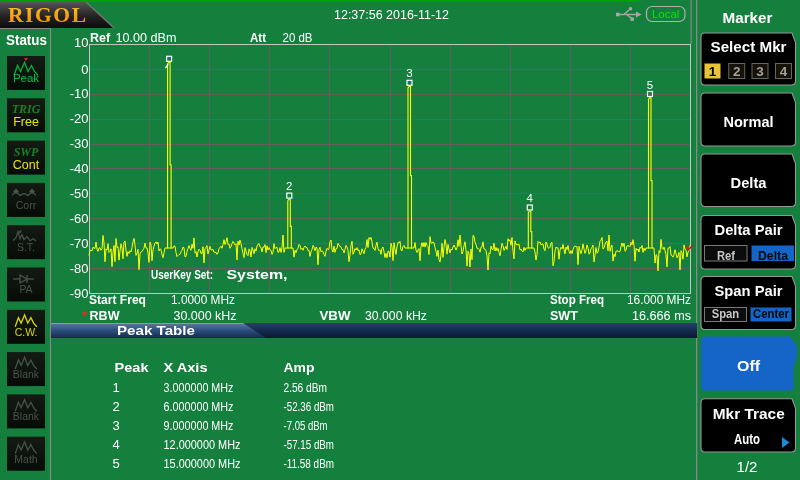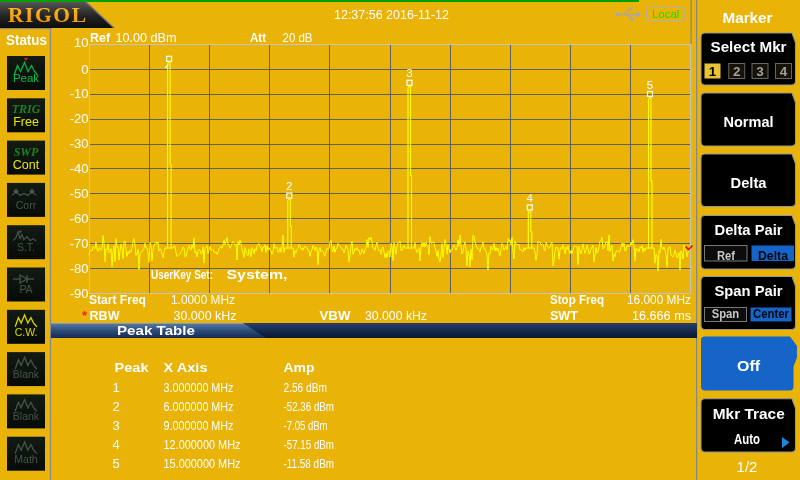--- a/index.html
+++ b/index.html
@@ -1,16 +1,16 @@
 <!DOCTYPE html>
 <html><head>
 <meta charset="utf-8">
 <style>
   html,body{margin:0;padding:0;background:#000;}
-  #screen{position:relative;width:800px;height:480px;background:#eab308;overflow:hidden;
+  #screen{position:relative;width:800px;height:480px;background:#15803d;overflow:hidden;
           font-family:"Liberation Sans",sans-serif;text-align:right;}
   svg{position:absolute;left:0;top:0;}
   svg text{font-family:"Liberation Sans",sans-serif;}
 </style>
 </head>
 <body>
 <div id="screen">
 <svg width="800" height="480" viewBox="0 0 800 480">
 <defs>
   <linearGradient id="gold" x1="0" y1="0" x2="0" y2="1">

